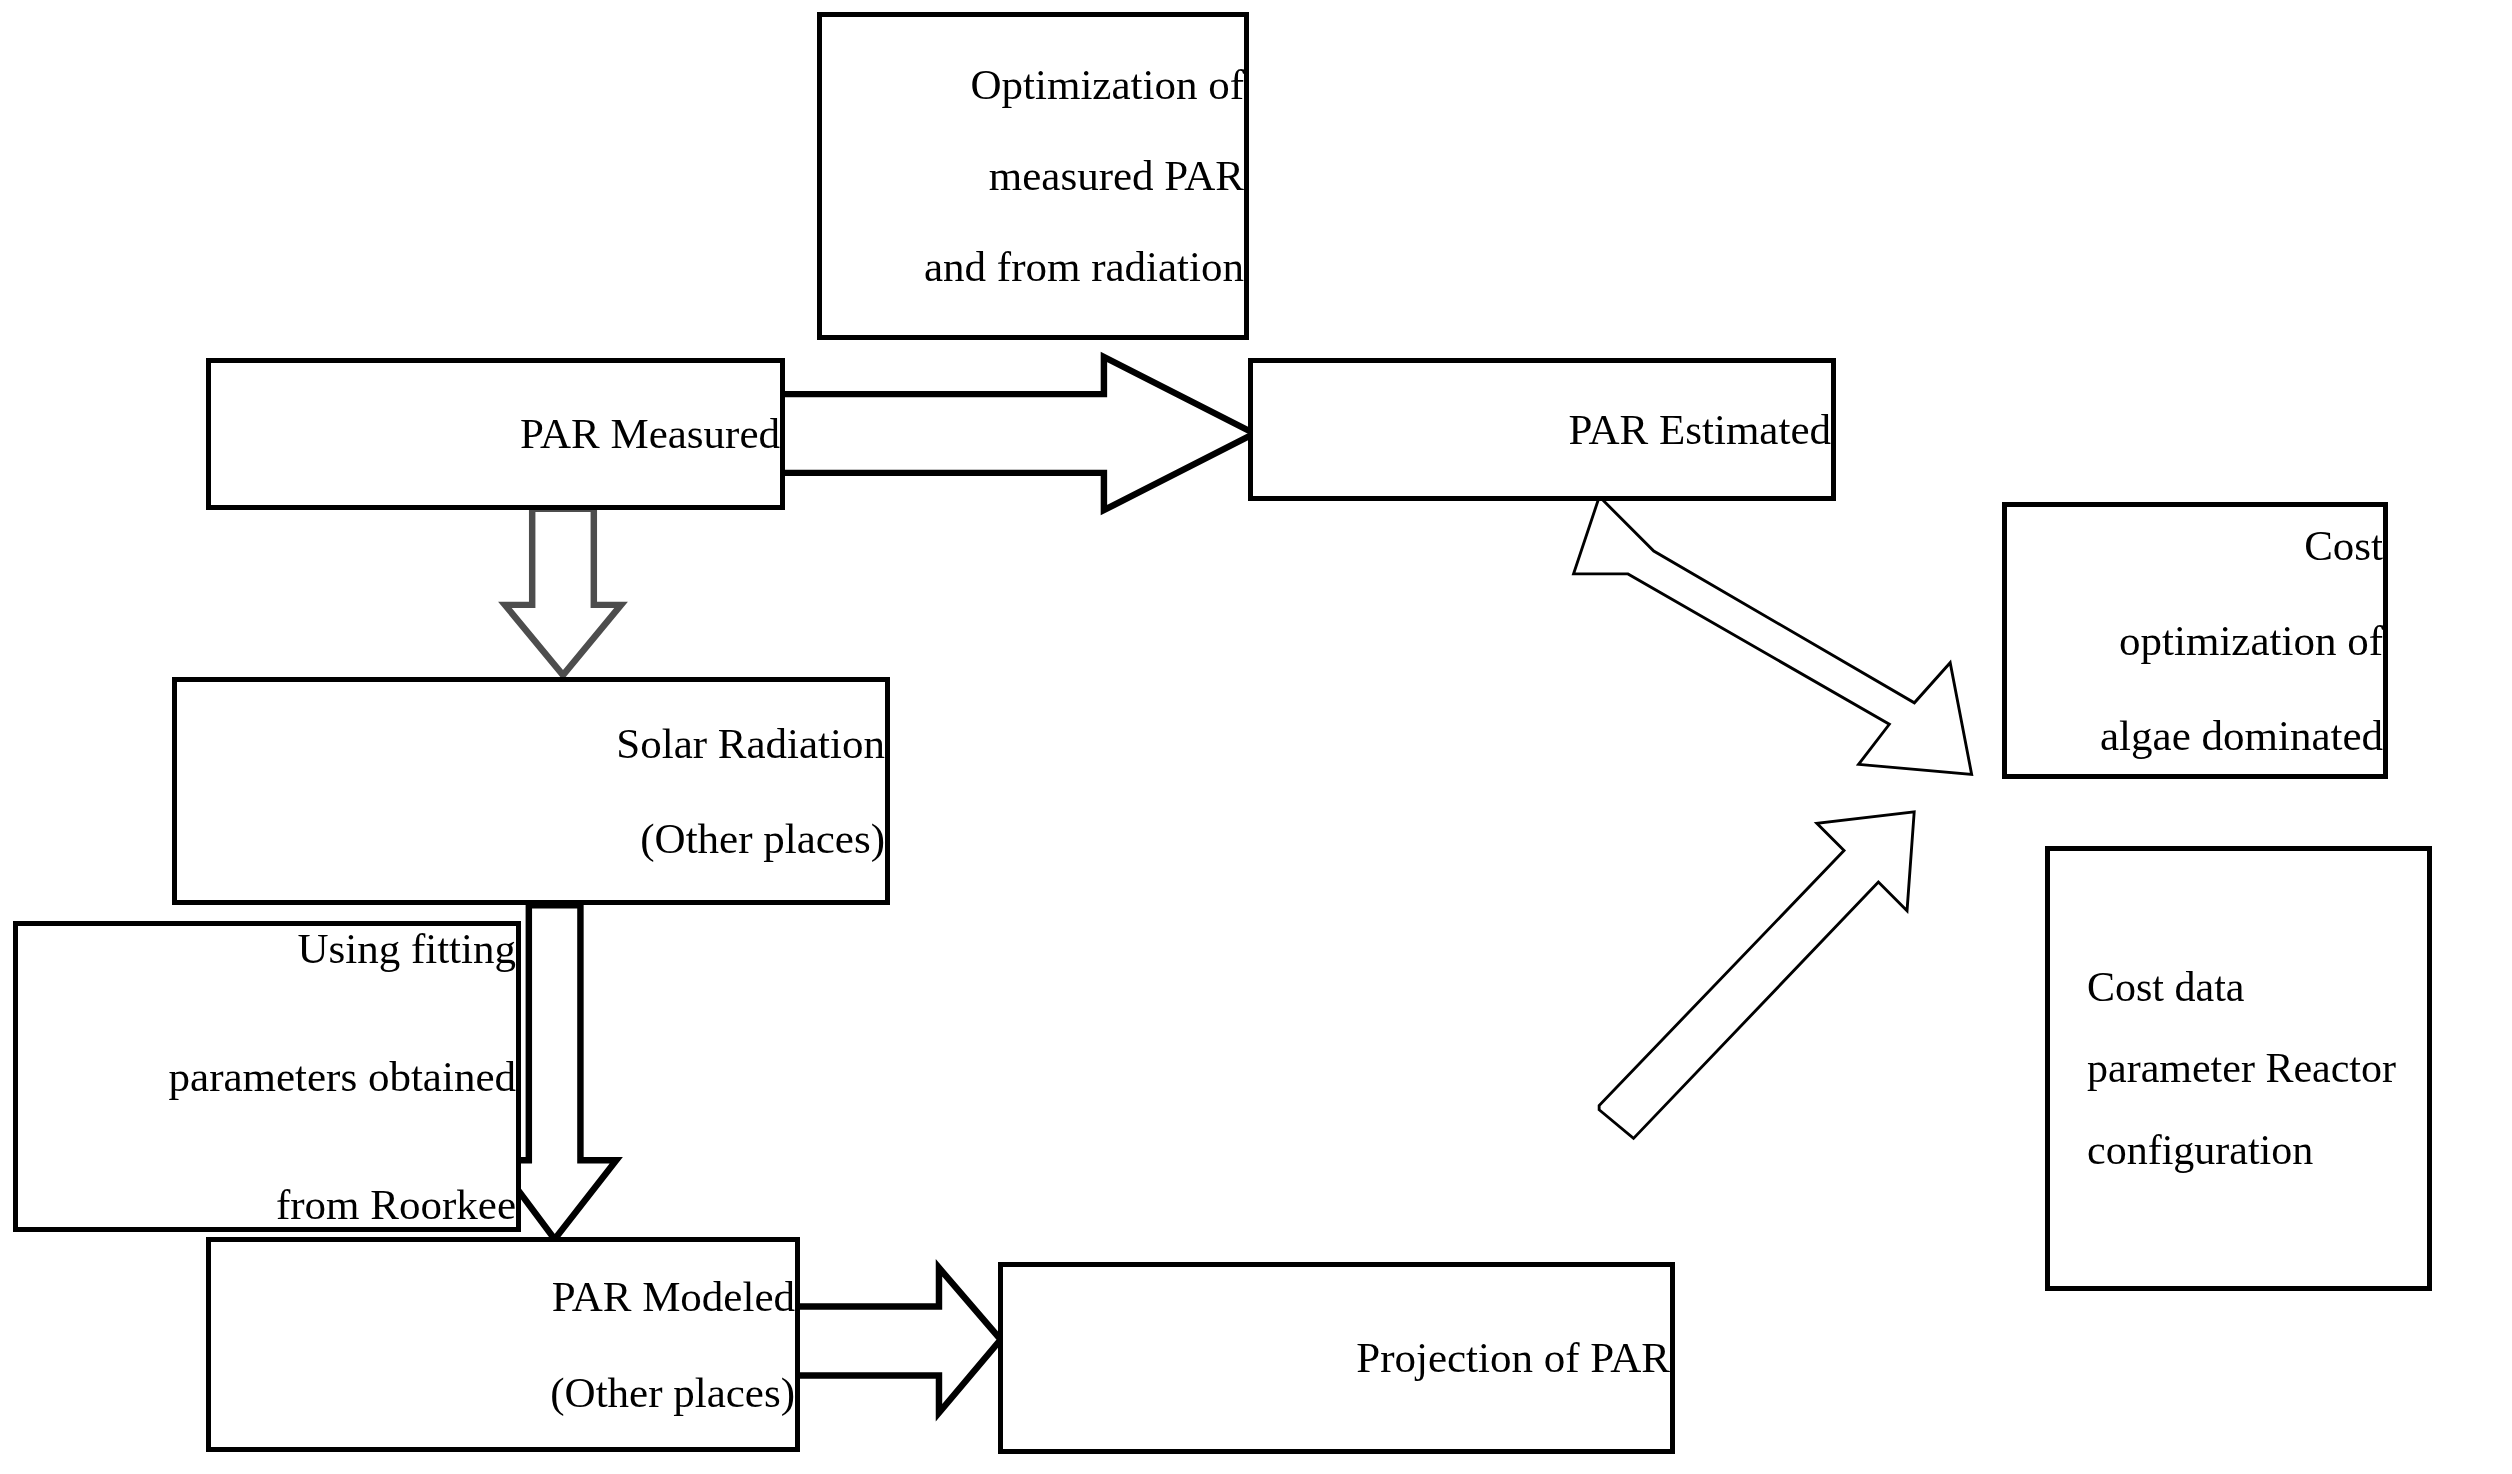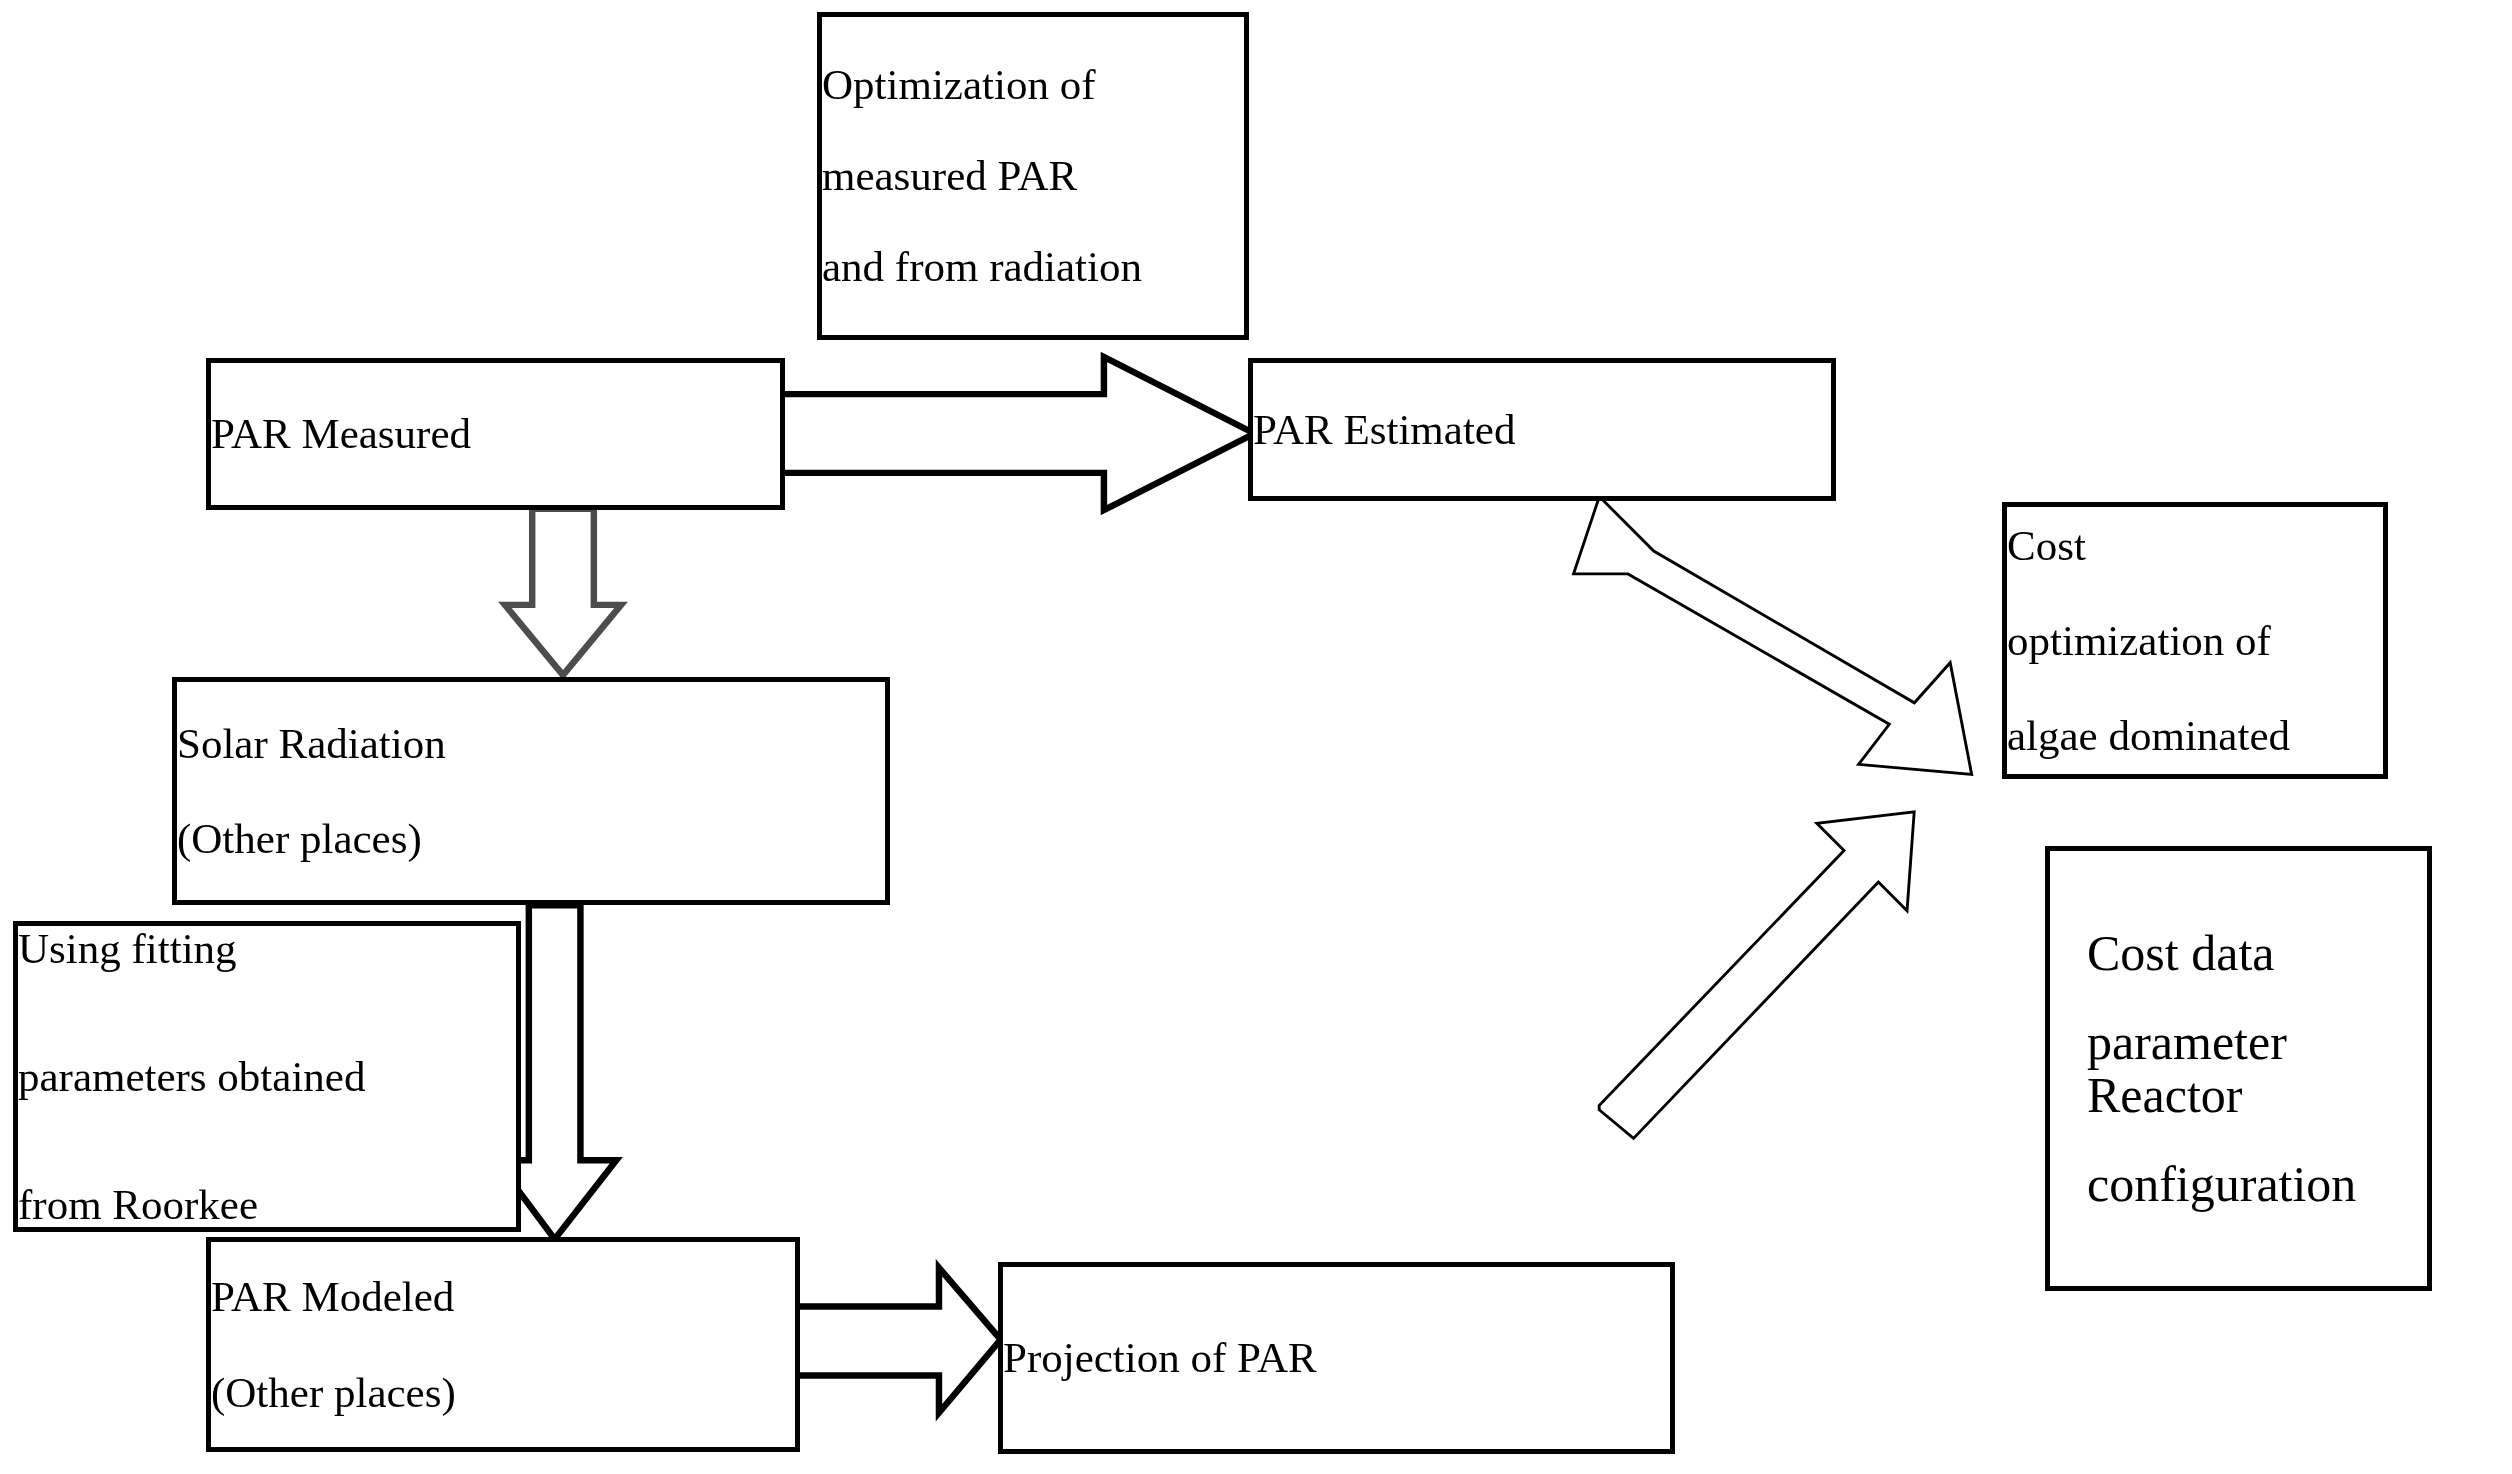--- a/index.html
+++ b/index.html
@@ -23,32 +23,32 @@
     display: flex;
     flex-direction: column;
     align-items: center;
     justify-content: center;
     color: #000000;
     z-index: 5;
   }
   .node .line {
     display: block;
     width: 100%;
-    text-align: left;
+    text-align: right;
     line-height: 1.05;
   }
   .node.left-align {
     align-items: flex-start;
     padding-left: 37px;
   }
   .node.left-align .line {
     text-align: left;
   }
   .fs-big   { font-size: 43px; }
-  .fs-mid   { font-size: 50px; }
+  .fs-mid   { font-size: 42px; }
 
   
   .gap-lg .line + .line { margin-top: 46px; }
   .gap-md .line + .line { margin-top: 50px; }
   .gap-sm .line + .line { margin-top: 37px; }
 
   .arrow-svg {
     position: absolute;
     z-index: 2;
     overflow: visible;

